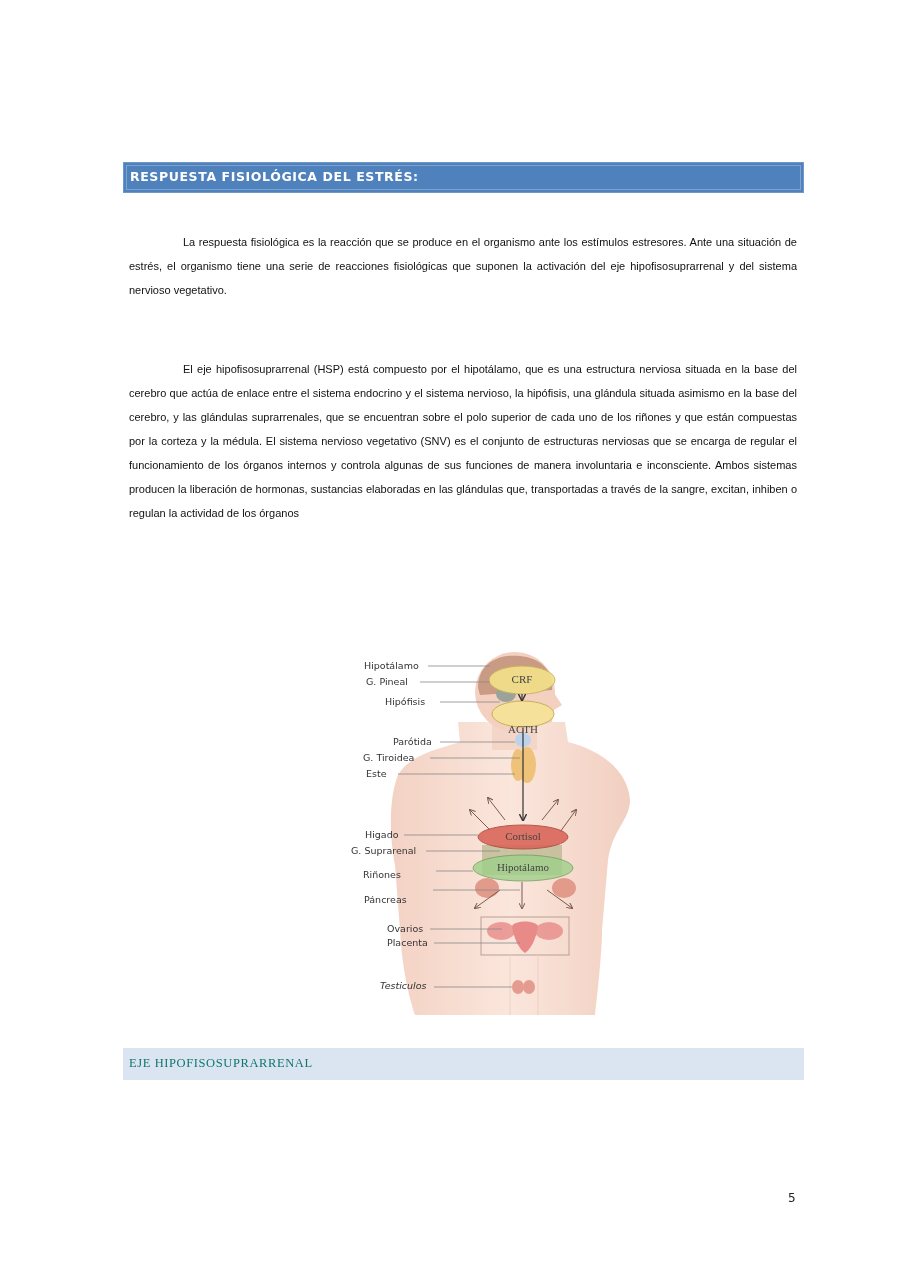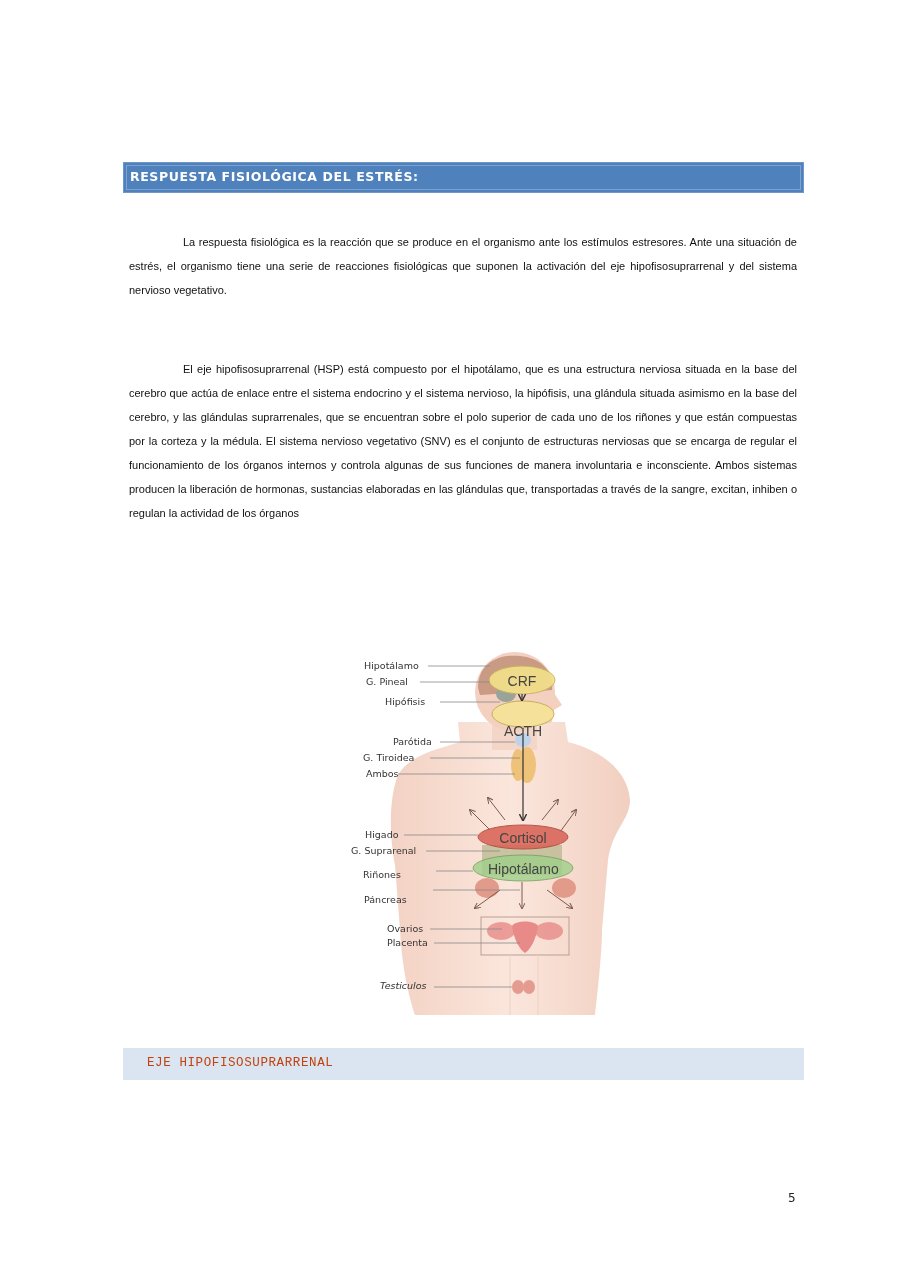--- a/index.html
+++ b/index.html
@@ -19,42 +19,42 @@
       position: absolute; left: 6px; top: 6px;
       font-family: "DejaVu Sans", sans-serif; font-weight: bold; font-size: 12.5px;
       color: #ffffff; letter-spacing: 0.6px;
     }
 
     .hdr-light {
       position: absolute; left: 123px; top: 1048px; width: 681px; height: 32px;
       background: #dbe5f1;
     }
     .hdr-light span {
-      position: absolute; left: 24px; top: 8px;
-      font-family: Liberation Mono, monospace; font-size: 12.5px;
-      color: #c2410c; letter-spacing: 0.6px;
+      position: absolute; left: 6px; top: 8px;
+      font-family: Liberation Serif, serif; font-size: 12.5px;
+      color: #0f766e; letter-spacing: 0.6px;
     }
 
     .para {
       position: absolute; left: 129px; width: 668px;
       font-family: "Liberation Sans", sans-serif; font-size: 11px;
       line-height: 24px; color: #111; text-align: justify;
       text-indent: 54px; margin: 0;
     }
     .p1 { top: 230px; }
     .p2 { top: 357px; }
     .p3 { top: 1095px; }
 
     .figure { position: absolute; left: 340px; top: 650px; width: 300px; height: 365px; }
     .fig-label {
       position: absolute; font-family: "DejaVu Sans", sans-serif; font-size: 9.5px;
       color: #333; white-space: nowrap;
     }
     .oval-label {
-      position: absolute; font-family: Liberation Sans, sans-serif; font-size: 14px;
+      position: absolute; font-family: Liberation Serif, serif; font-size: 11px;
       color: #444; text-align: center;
     }
 
     .page-num {
       position: absolute; left: 788px; top: 1191px;
       font-family: "DejaVu Sans", sans-serif; font-size: 12px; color: #222;
     }
   </style>
 </head>
 <body>
@@ -152,21 +152,21 @@
         <line x1="94" y1="293" x2="180" y2="293"></line>
         <line x1="94" y1="337" x2="172" y2="337"></line>
       </g>
     </svg>
 
     <span class="fig-label" style="left:24px;top:10px;">Hipotálamo</span>
     <span class="fig-label" style="left:26px;top:26px;">G. Pineal</span>
     <span class="fig-label" style="left:45px;top:46px;">Hipófisis</span>
     <span class="fig-label" style="left:53px;top:86px;">Parótida</span>
     <span class="fig-label" style="left:23px;top:102px;">G. Tiroidea</span>
-    <span class="fig-label" style="left:26px;top:118px;">Ambos</span>
+    <span class="fig-label" style="left:26px;top:118px;">Este</span>
     <span class="fig-label" style="left:25px;top:179px;">Higado</span>
     <span class="fig-label" style="left:11px;top:195px;">G. Suprarenal</span>
     <span class="fig-label" style="left:23px;top:219px;">Riñones</span>
     <span class="fig-label" style="left:24px;top:244px;">Páncreas</span>
     <span class="fig-label" style="left:47px;top:273px;">Ovarios</span>
     <span class="fig-label" style="left:47px;top:287px;">Placenta</span>
     <span class="fig-label" style="left:40px;top:330px;font-style:italic;">Testiculos</span>
 
     <span class="oval-label" style="left:162px;top:23px;width:40px;">CRF</span>
     <span class="oval-label" style="left:160px;top:57px;width:46px;margin-top:16px;">ACTH</span>

